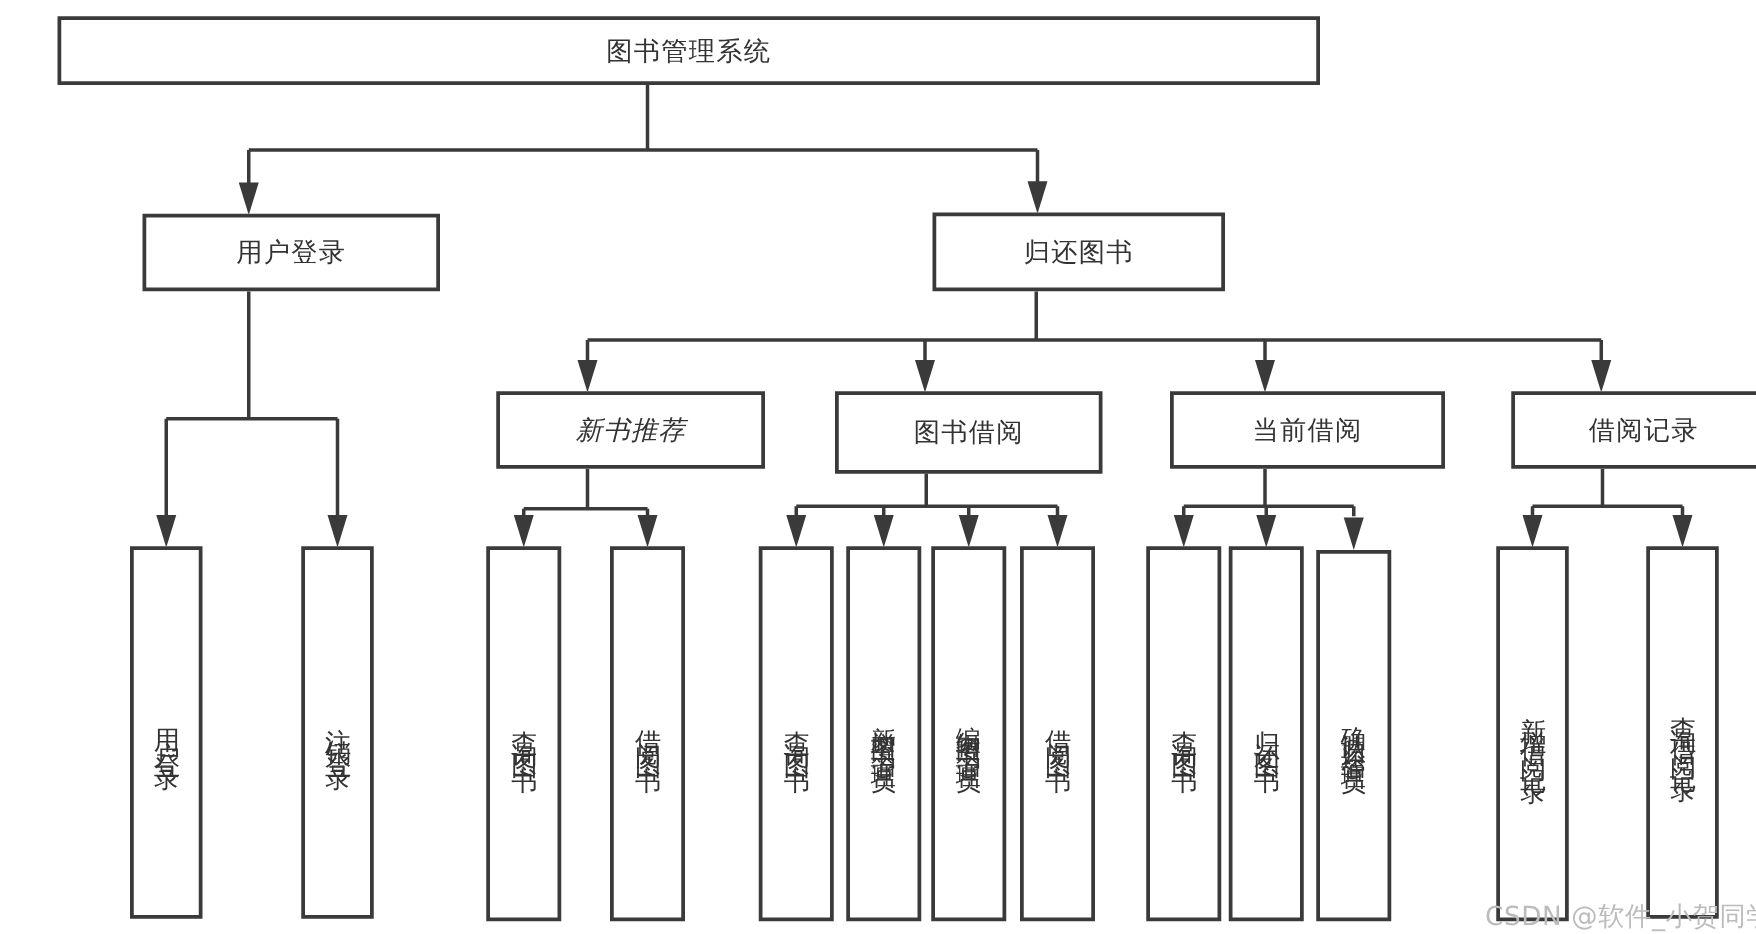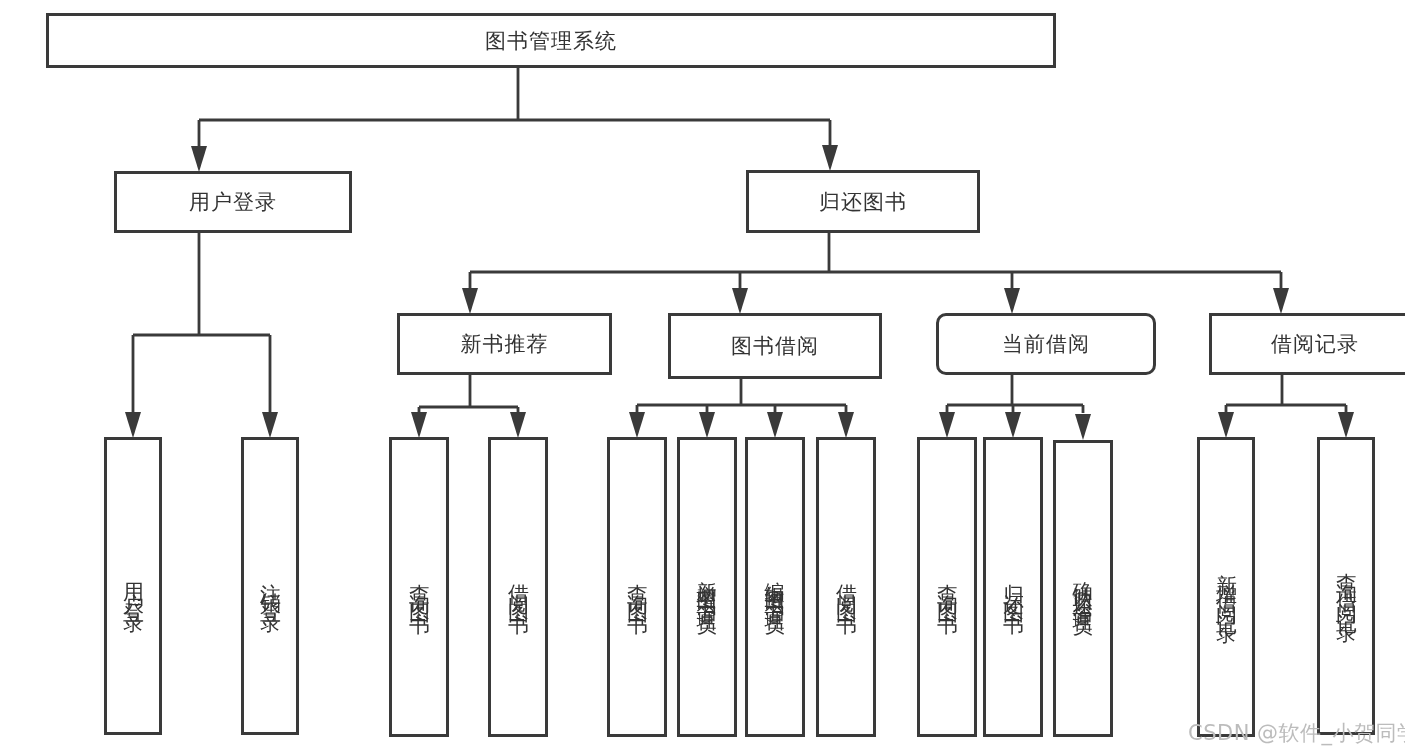--- a/index.html
+++ b/index.html
@@ -103,23 +103,23 @@
       <polygon points="1226,438 1218,412 1234,412"></polygon>
       <polygon points="1346,438 1338,412 1354,412"></polygon>
     </g>
   </svg>
 
   <div class="node h" style="left:12px; top:13px; width:1010px; height:55px;">图书管理系统</div>
 
   <div class="node h" style="left:80px; top:171px; width:238px; height:62px;">用户登录</div>
   <div class="node h" style="left:712px; top:170px; width:234px; height:63px;">归还图书</div>
 
-  <div class="node h" style="left:363px; top:313px; width:215px; height:62px;">新书推荐</div>
+  <div class="node h" style="left:363px; top:313px; width:215px; height:62px;font-style:italic;">新书推荐</div>
   <div class="node h" style="left:634px; top:313px; width:214px; height:66px;">图书借阅</div>
-  <div class="node h" style="left:902px; top:313px; width:220px; height:62px;border-radius:10px;">当前借阅</div>
+  <div class="node h" style="left:902px; top:313px; width:220px; height:62px;">当前借阅</div>
   <div class="node h" style="left:1175px; top:313px; width:212px; height:62px;">借阅记录</div>
 
   <div class="node leaf" style="left:104px; top:437px; width:58px; height:298px;">用户登录</div>
   <div class="node leaf" style="left:241px; top:437px; width:58px; height:298px;">注销登录</div>
 
   <div class="node leaf" style="left:389px; top:437px; width:60px; height:300px;">查询图书</div>
   <div class="node leaf" style="left:488px; top:437px; width:60px; height:300px;">借阅图书</div>
 
   <div class="node leaf" style="left:607px; top:437px; width:60px; height:300px;">查询图书</div>
   <div class="node leaf dense" style="left:677px; top:437px; width:60px; height:300px;">新增图书（管理员）</div>

